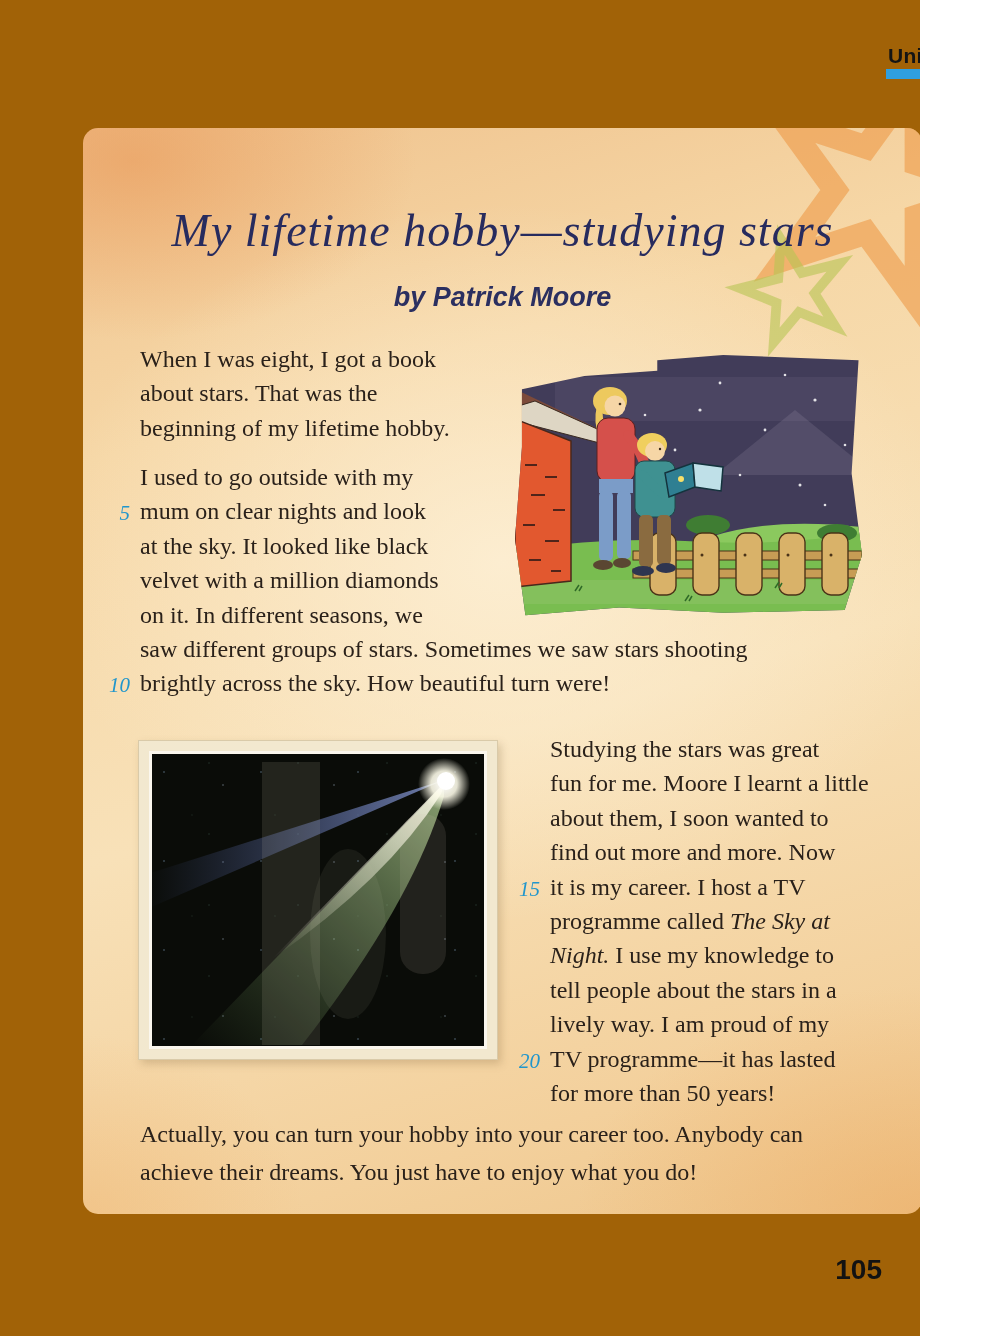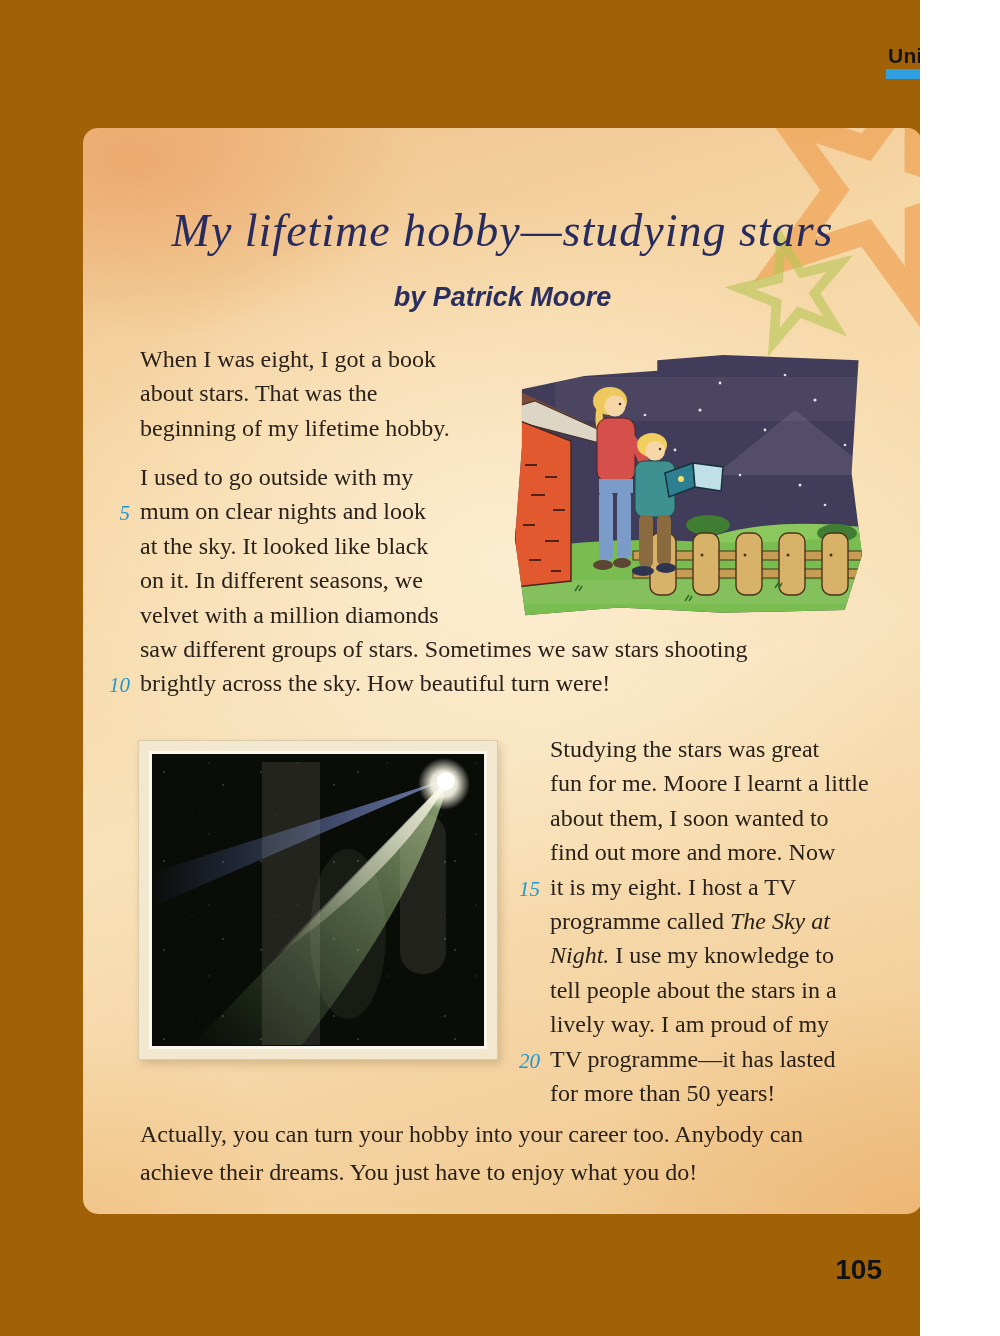--- a/index.html
+++ b/index.html
@@ -191,22 +191,22 @@
     <div class="par p1">
       <div class="line"><span>When I was eight, I got a book</span></div>
       <div class="line"><span>about stars. That was the</span></div>
       <div class="line"><span>beginning of my lifetime hobby.</span></div>
     </div>
 
     <div class="par p2">
       <div class="line"><span>I used to go outside with my</span></div>
       <div class="line"><span class="lnum">5</span><span>mum on clear nights and look</span></div>
       <div class="line"><span>at the sky. It looked like black</span></div>
+      <div class="line"><span>velvet with a million diamonds</span></div>
       <div class="line"><span>on it. In different seasons, we</span></div>
-      <div class="line"><span>velvet with a million diamonds</span></div>
       <div class="line"><span>saw different groups of stars. Sometimes we saw stars shooting</span></div>
       <div class="line"><span class="lnum">10</span><span>brightly across the sky. How beautiful turn were!</span></div>
     </div>
 
     <div class="photo-frame">
       <div class="photo">
         <svg width="331" height="291" viewBox="0 0 331 291">
           <defs>
             <linearGradient id="gBlue" x1="0" y1="0" x2="1" y2="0">
               <stop offset="0" stop-color="#5a6fc0" stop-opacity="0"></stop>
@@ -236,21 +236,21 @@
           <ellipse cx="196" cy="180" rx="38" ry="85" fill="rgba(210,200,180,0.08)"></ellipse>
         </svg>
       </div>
     </div>
 
     <div class="par p3">
       <div class="line"><span>Studying the stars was great</span></div>
       <div class="line"><span>fun for me. Moore I learnt a little</span></div>
       <div class="line"><span>about them, I soon wanted to</span></div>
       <div class="line"><span>find out more and more. Now</span></div>
-      <div class="line"><span class="lnum">15</span><span>it is my eight. I host a TV</span></div>
+      <div class="line"><span class="lnum">15</span><span>it is my career. I host a TV</span></div>
       <div class="line"><span>programme called </span><span class="it">The Sky at</span></div>
       <div class="line"><span class="it">Night.</span><span> I use my knowledge to</span></div>
       <div class="line"><span>tell people about the stars in a</span></div>
       <div class="line"><span>lively way. I am proud of my</span></div>
       <div class="line"><span class="lnum">20</span><span>TV programme—it has lasted</span></div>
       <div class="line"><span>for more than 50 years!</span></div>
     </div>
 
     <div class="par p4">
       <div class="line"><span>Actually, you can turn your hobby into your career too. Anybody can</span></div>

